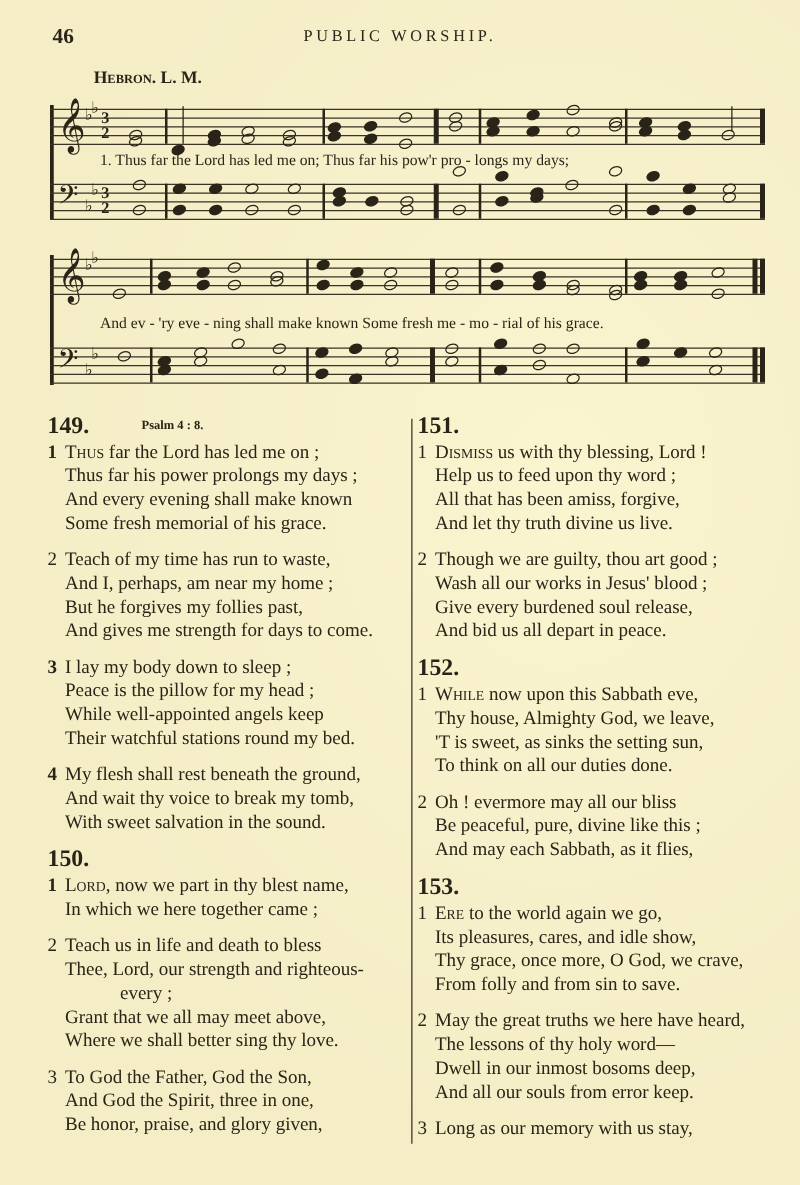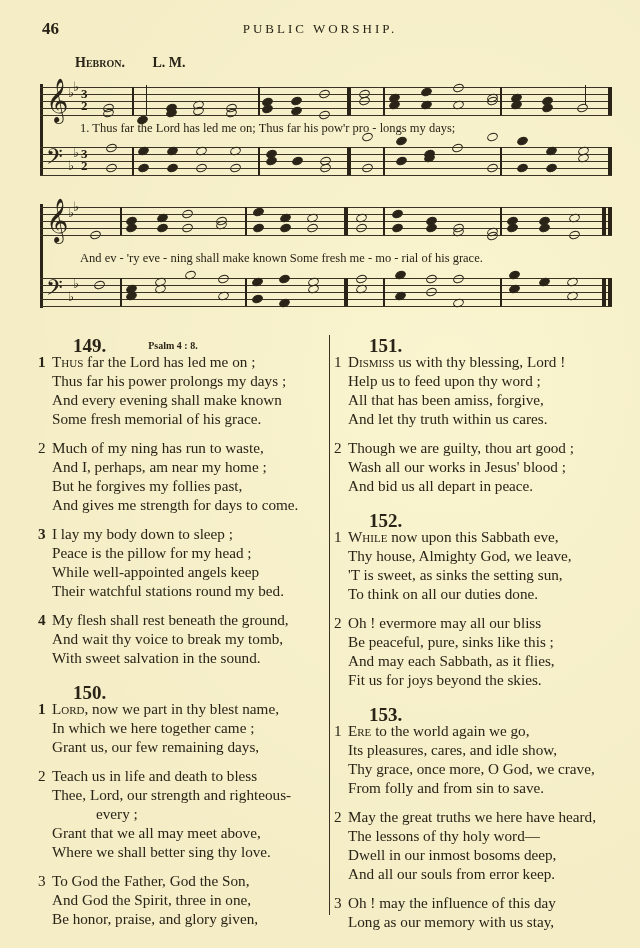--- a/index.html
+++ b/index.html
@@ -8,41 +8,41 @@
     background:#f4edc6;
     background-image: radial-gradient(ellipse at 70% 40%, rgba(255,250,215,0.55), rgba(236,226,180,0.0) 70%);
     color:#2a2418;
     font-family:"Liberation Serif","DejaVu Serif",serif;
   }
   .abs { position:absolute; }
   .running-head { top:19px; left:0; width:508px; height:22px; }
   .page-num { position:absolute; left:42px; top:0; font-size:17px; font-weight:bold; }
   .page-title { position:absolute; left:0; width:640px; top:2px; text-align:center; font-size:13px; letter-spacing:3px; }
   .tune-title { top:55px; left:75px; font-size:14px; font-weight:bold; }
-  .tune-title .sc { font-variant:small-caps; margin-right:24px; }
+  .tune-title .sc { font-variant:small-caps; }
 
   .system { position:absolute; left:40px; width:572px; }
   .staff { position:absolute; left:0; width:572px; height:28px; }
   .staff-line { position:absolute; left:0; right:0; height:0; border-top:1px solid #3a3224; }
   .brace-bar { position:absolute; left:0; width:3px; background:#2a2418; }
   .bar { position:absolute; width:1.5px; background:#2a2418; }
   .bar.thick { width:4px; }
   .clef { position:absolute; left:6px; font-family:"DejaVu Serif",serif; color:#2a2418; }
   .key-time { position:absolute; font-size:13px; font-weight:bold; line-height:12px; }
   .flat { position:absolute; font-family:"DejaVu Sans",sans-serif; font-size:13px; }
   .note { position:absolute; width:9px; height:6px; border:1.5px solid #2a2418; border-radius:50%; transform:rotate(-20deg); }
   .note.fill { background:#2a2418; }
   .stem { position:absolute; width:1px; background:#2a2418; }
   .lyrics { position:absolute; font-size:12.5px; white-space:nowrap; }
 
   .column { position:absolute; top:330px; font-size:15.2px; line-height:19px; }
   .col-left { left:38px; width:288px; }
   .col-right { left:334px; width:300px; }
   .col-divider { position:absolute; left:329px; top:335px; width:1px; height:580px; background:#3a3224; }
-  .hymn-num { font-size:19px; font-weight:bold; height:22px; line-height:32px;margin-left:35px; }
+  .hymn-num { font-size:19px; font-weight:bold; height:22px; line-height:22px; }
   .ref { font-size:10px; font-weight:bold; margin-left:42px; vertical-align:3px; }
   .stanza { margin-bottom:10px; }
   .line { white-space:nowrap; padding-left:14px; position:relative; }
   .line .vn { position:absolute; left:0; top:0; }
   .line .vn.bold { font-weight:bold; }
   .sc-word { font-variant:small-caps; }
   .indent-more { padding-left:58px; }
   .hymn { margin-bottom:8px; }
 </style>
 </head>
@@ -268,21 +268,21 @@
 <div class="column col-left">
   <div class="hymn">
     <div class="hymn-num"><span>149.</span><span class="ref">Psalm 4 : 8.</span></div>
     <div class="stanza">
       <div class="line"><span class="vn bold">1</span><span class="sc-word">Thus</span><span> far the Lord has led me on ;</span></div>
       <div class="line">Thus far his power prolongs my days ;</div>
       <div class="line">And every evening shall make known</div>
       <div class="line">Some fresh memorial of his grace.</div>
     </div>
     <div class="stanza">
-      <div class="line"><span class="vn">2</span><span>Much of my ning has run to waste,</span></div>
+      <div class="line"><span class="vn">2</span><span>Teach of my time has run to waste,</span></div>
       <div class="line">And I, perhaps, am near my home ;</div>
       <div class="line">But he forgives my follies past,</div>
       <div class="line">And gives me strength for days to come.</div>
     </div>
     <div class="stanza">
       <div class="line"><span class="vn bold">3</span><span>I lay my body down to sleep ;</span></div>
       <div class="line">Peace is the pillow for my head ;</div>
       <div class="line">While well-appointed angels keep</div>
       <div class="line">Their watchful stations round my bed.</div>
     </div>
@@ -292,21 +292,20 @@
       <div class="line">And wait thy voice to break my tomb,</div>
       <div class="line">With sweet salvation in the sound.</div>
     </div>
   </div>
 
   <div class="hymn">
     <div class="hymn-num">150.</div>
     <div class="stanza">
       <div class="line"><span class="vn bold">1</span><span class="sc-word">Lord</span><span>, now we part in thy blest name,</span></div>
       <div class="line">In which we here together came ;</div>
-      <div class="line">Grant us, our few remaining days,</div>
     </div>
     <div class="stanza">
       <div class="line"><span class="vn">2</span><span>Teach us in life and death to bless</span></div>
       <div class="line">Thee, Lord, our strength and righteous-</div>
       <div class="line indent-more">every ;</div>
       <div class="line">Grant that we all may meet above,</div>
       <div class="line">Where we shall better sing thy love.</div>
     </div>
     <div class="stanza">
       <div class="line"><span class="vn">3</span><span>To God the Father, God the Son,</span></div>
@@ -319,58 +318,58 @@
 
 <div class="col-divider"></div>
 
 <div class="column col-right">
   <div class="hymn">
     <div class="hymn-num">151.</div>
     <div class="stanza">
       <div class="line"><span class="vn">1</span><span class="sc-word">Dismiss</span><span> us with thy blessing, Lord !</span></div>
       <div class="line">Help us to feed upon thy word ;</div>
       <div class="line">All that has been amiss, forgive,</div>
-      <div class="line">And let thy truth within us cares.</div>
+      <div class="line">And let thy truth divine us live.</div>
     </div>
     <div class="stanza">
       <div class="line"><span class="vn">2</span><span>Though we are guilty, thou art good ;</span></div>
       <div class="line">Wash all our works in Jesus' blood ;</div>
+      <div class="line">Give every burdened soul release,</div>
       <div class="line">And bid us all depart in peace.</div>
     </div>
   </div>
 
   <div class="hymn">
     <div class="hymn-num">152.</div>
     <div class="stanza">
       <div class="line"><span class="vn">1</span><span class="sc-word">While</span><span> now upon this Sabbath eve,</span></div>
       <div class="line">Thy house, Almighty God, we leave,</div>
       <div class="line">'T is sweet, as sinks the setting sun,</div>
       <div class="line">To think on all our duties done.</div>
     </div>
     <div class="stanza">
       <div class="line"><span class="vn">2</span><span>Oh !  evermore may all our bliss</span></div>
-      <div class="line">Be peaceful, pure, sinks like this ;</div>
+      <div class="line">Be peaceful, pure, divine like this ;</div>
       <div class="line">And may each Sabbath, as it flies,</div>
-      <div class="line">Fit us for joys beyond the skies.</div>
     </div>
   </div>
 
   <div class="hymn">
     <div class="hymn-num">153.</div>
     <div class="stanza">
       <div class="line"><span class="vn">1</span><span class="sc-word">Ere</span><span> to the world again we go,</span></div>
       <div class="line">Its pleasures, cares, and idle show,</div>
       <div class="line">Thy grace, once more, O God, we crave,</div>
       <div class="line">From folly and from sin to save.</div>
     </div>
     <div class="stanza">
       <div class="line"><span class="vn">2</span><span>May the great truths we here have heard,</span></div>
       <div class="line">The lessons of thy holy word—</div>
       <div class="line">Dwell in our inmost bosoms deep,</div>
       <div class="line">And all our souls from error keep.</div>
     </div>
     <div class="stanza">
-      <div class="line"><span class="vn">3</span><span>Oh !  may the influence of this day</span></div>
+      <div class="line"><span class="vn">3</span></div>
       <div class="line">Long as our memory with us stay,</div>
 
     </div>
   </div>
 </div>
 
 </body></html>

